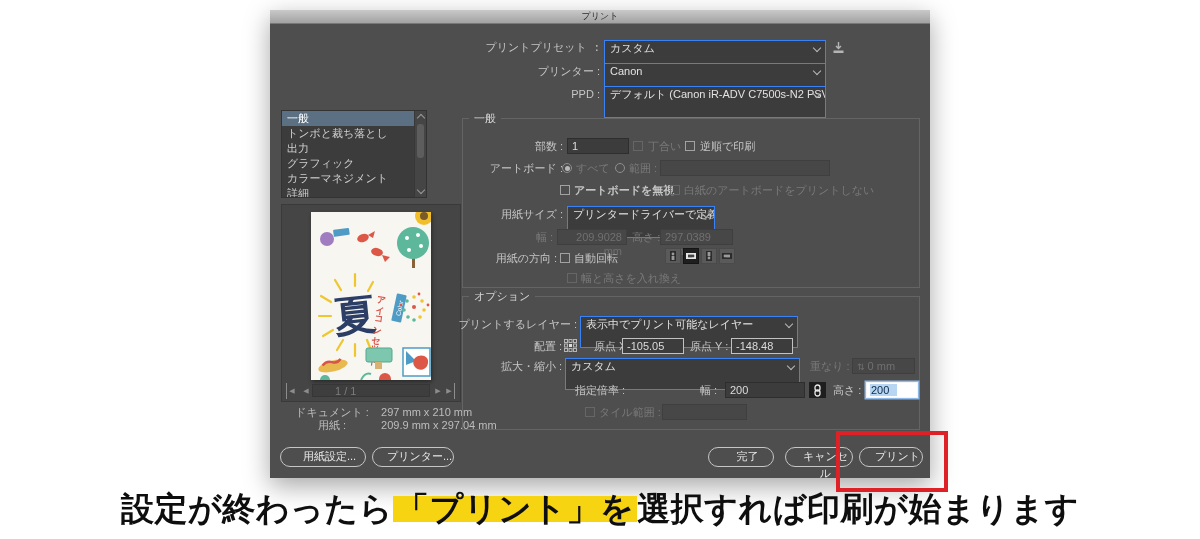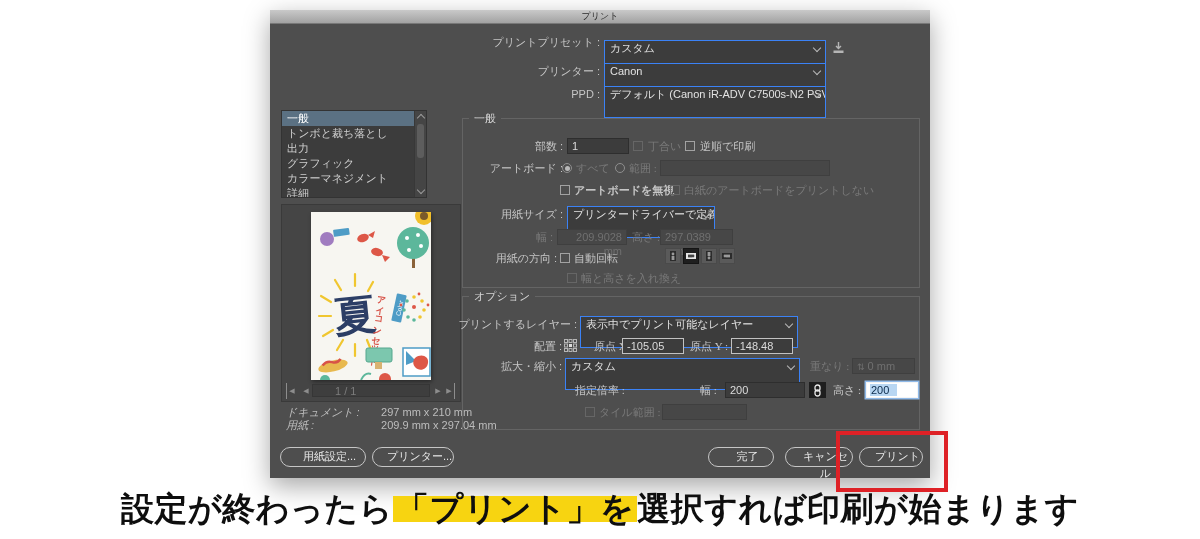--- a/index.html
+++ b/index.html
@@ -5,21 +5,21 @@
   html,body{margin:0;padding:0;background:#fff;width:1200px;height:539px;overflow:hidden;
     font-family:"Liberation Sans","DejaVu Sans",sans-serif;}
   .abs{position:absolute;}
   
   .dialog{position:absolute;left:270px;top:10px;width:660px;height:468px;background:#4e4e4e;
     box-shadow:0 8px 24px rgba(0,0,0,.35);font-size:11px;}
   .titlebar{position:absolute;left:0;top:0;width:660px;height:13px;
     background:linear-gradient(#c9c9c9,#a2a2a2);border-bottom:1px solid #787878;
     text-align:center;font-size:9px;line-height:13px;color:#2a2a2a;}
   .lbl{position:absolute;height:16px;line-height:16px;color:#c6c6c6;text-align:right;white-space:nowrap;}
-  .llab{position:absolute;height:16px;line-height:16px;color:#c6c6c6;white-space:nowrap;font-family:Liberation Serif, serif;}
+  .llab{position:absolute;height:16px;line-height:16px;color:#c6c6c6;white-space:nowrap;}
   .dis{color:#797979 !important;}
   .field{position:absolute;height:16px;line-height:14px;background:#3c3c3c;border:1px solid #2e2e2e;
     color:#dcdcdc;padding:0 4px;box-sizing:border-box;}
   .field.disf{background:#474747;border-color:#3f3f3f;color:#707070;}
   .field.lite{border:1px solid #c2c2c2;}
   .sel{position:absolute;height:32px;line-height:14px;background:#3c3c3c;border:1px solid #3b82f6;
     color:#e2e2e2;padding:0 18px 0 5px;box-sizing:border-box;white-space:nowrap;overflow:hidden;}
   .chev{position:absolute;right:5px;top:4px;width:5px;height:5px;
     border-right:1.5px solid #b9b9b9;border-bottom:1.5px solid #b9b9b9;transform:rotate(45deg);}
   .cb{position:absolute;width:10px;height:10px;margin-top:3px;border:1px solid #a2a2a2;box-sizing:border-box;background:transparent;}
@@ -41,21 +41,21 @@
   .scdn{bottom:4px;transform:rotate(45deg);}
   .scthumb{position:absolute;left:2px;top:13px;width:7px;height:34px;background:#5d5d5d;border-radius:3px;}
   
   .prev{position:absolute;left:11px;top:194px;width:180px;height:198px;background:#454545;border:1px solid #3a3a3a;box-sizing:border-box;}
   .paper{position:absolute;left:29px;top:7px;width:120px;height:168px;background:#f7f6f1;box-shadow:1px 2px 4px rgba(0,0,0,.4);}
   .navbar{position:absolute;left:0;bottom:2px;width:178px;height:16px;}
   .navbtn{position:absolute;top:0;height:16px;line-height:16px;font-size:7px;color:#8d8d8d;text-align:center;width:12px;}
   .pagebox{position:absolute;left:30px;top:1px;width:118px;height:13px;background:#3e3e3e;border:1px solid #363636;
     color:#7c7c7c;line-height:13px;padding-left:22px;box-sizing:border-box;}
   .docinfo{position:absolute;height:13px;line-height:13px;color:#bdbdbd;white-space:nowrap;}
-  .docinfo .dl{display:inline-block;width:92px;text-align:left;font-style:italic;}
+  .docinfo .dl{display:inline-block;width:92px;text-align:center;}
   
   .ori{position:absolute;width:16px;height:16px;background:#5a5a5a;border:1px solid #4a4a4a;box-sizing:border-box;}
   .ori.orisel{background:#1f1f1f;border-color:#151515;}
   .linkbox{position:absolute;width:17px;height:16px;background:#1e1e1e;text-align:center;}
   .whitein{position:absolute;height:16px;background:#fff;border:1px solid #f4f4f4;box-shadow:0 0 0 1.5px #8fb9e8;
     box-sizing:border-box;line-height:14px;padding:0 3px;}
   .whitein .selval{background:#b8d6f2;color:#0b2a4a;padding:0 8px 0 1px;}
   .stepglyph{color:#6f6f6f;font-size:9px;margin-right:3px;}
   
   .redrect{position:absolute;left:836px;top:431px;width:104px;height:53px;border:4.5px solid #de2126;z-index:60;}
@@ -66,21 +66,21 @@
   svg{display:block;}
 </style>
 </head>
 <body>
 
 <div class="dialog">
   <div class="titlebar">
     <span>プリント</span>
   </div>
 
-  <div class="lbl" style="left:60px;top:24px;width:270px;">プリントプリセット :</div>
+  <div class="lbl" style="left:60px;top:30px;width:270px;font-family:Liberation Mono, monospace;">プリントプリセット :</div>
   <div class="sel" style="left:334px;top:30px;width:222px;">
     <span>カスタム</span>
     <i class="chev"></i>
   </div>
   <div class="abs" style="left:562px;top:31px;">
     <svg width="13" height="13" viewBox="0 0 13 13">
         <path d="M6.5 1v6M4 5l2.5 2.5L9 5" stroke="#b5b5b5" stroke-width="1.4" fill="none"></path>
         <path d="M1.5 9.5h10v2.5h-10z" fill="#b5b5b5"></path>
       </svg>
   </div>

